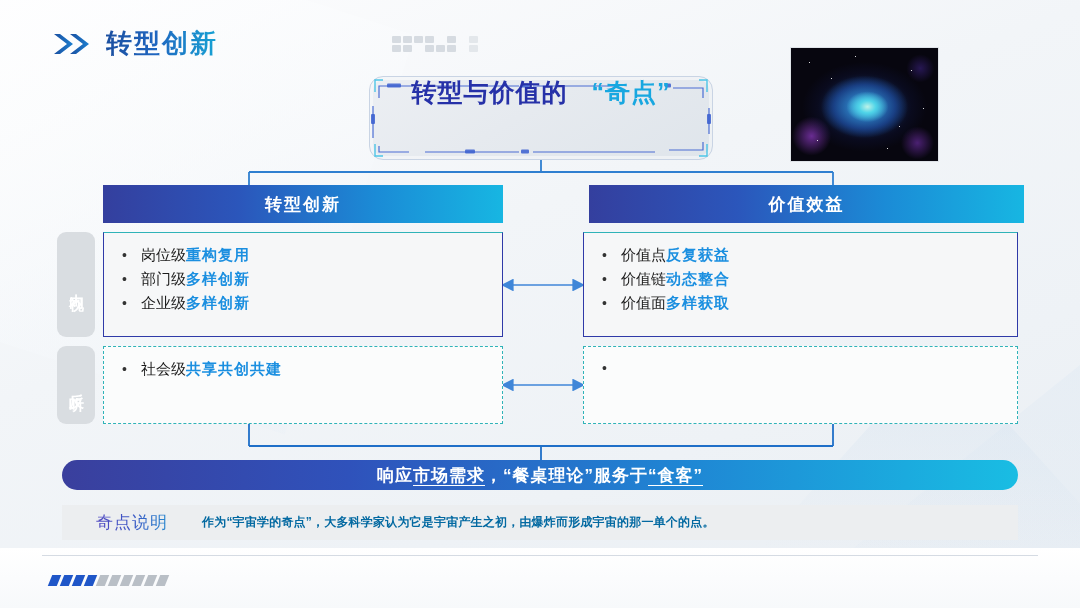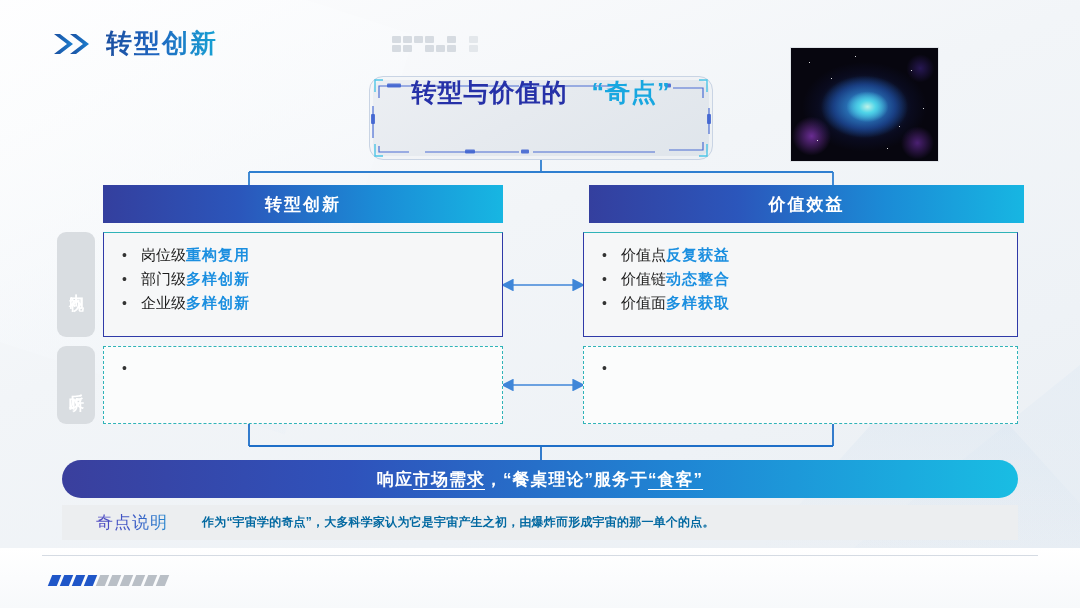--- a/index.html
+++ b/index.html
@@ -146,21 +146,21 @@
   .bullet-row {
     display:flex; align-items:baseline; gap:14px;
     font-size:15px; line-height:23px; white-space:nowrap;
   }
   .bullet-dot { color:#333; font-size:14px; line-height:23px; }
   .bullet-txt .dark { color:#1b1b1b; font-weight:normal; }
   .bullet-txt .accent { color:#1b8fe0; font-weight:bold; letter-spacing:1px; }
 
   
   .bottom-banner {
-    position:absolute; left:62px; top:460px; width:956px; height:38px;
+    position:absolute; left:62px; top:460px; width:956px; height:30px;
     border-radius:19px;
     background: linear-gradient(90deg,#3a3f9d 0%, #2f52bb 30%, #1f86d4 65%, #19bde3 100%);
     display:flex; align-items:center; justify-content:center;
     color:#fff; font-size:17px; font-weight:bold; letter-spacing:1px;
     white-space:nowrap;
   }
   .bottom-banner .u { text-decoration:underline; text-underline-offset:4px; }
 
   
   .note-row {
@@ -365,20 +365,23 @@
         <span class="dark">价值面</span><span class="accent">多样获取</span>
       </span>
     </div>
   </div>
 </div>
 
 <div class="box dashed r2l">
   <div class="bullets">
     <div class="bullet-row">
       <span class="bullet-dot">•</span>
+      <span class="bullet-txt">
+        <span class="dark">社会级</span><span class="accent">共享共创共建</span>
+      </span>
     </div>
   </div>
 </div>
 
 <div class="box dashed r2r">
   <div class="bullets">
     <div class="bullet-row">
       <span class="bullet-dot">•</span>
     </div>
   </div>

